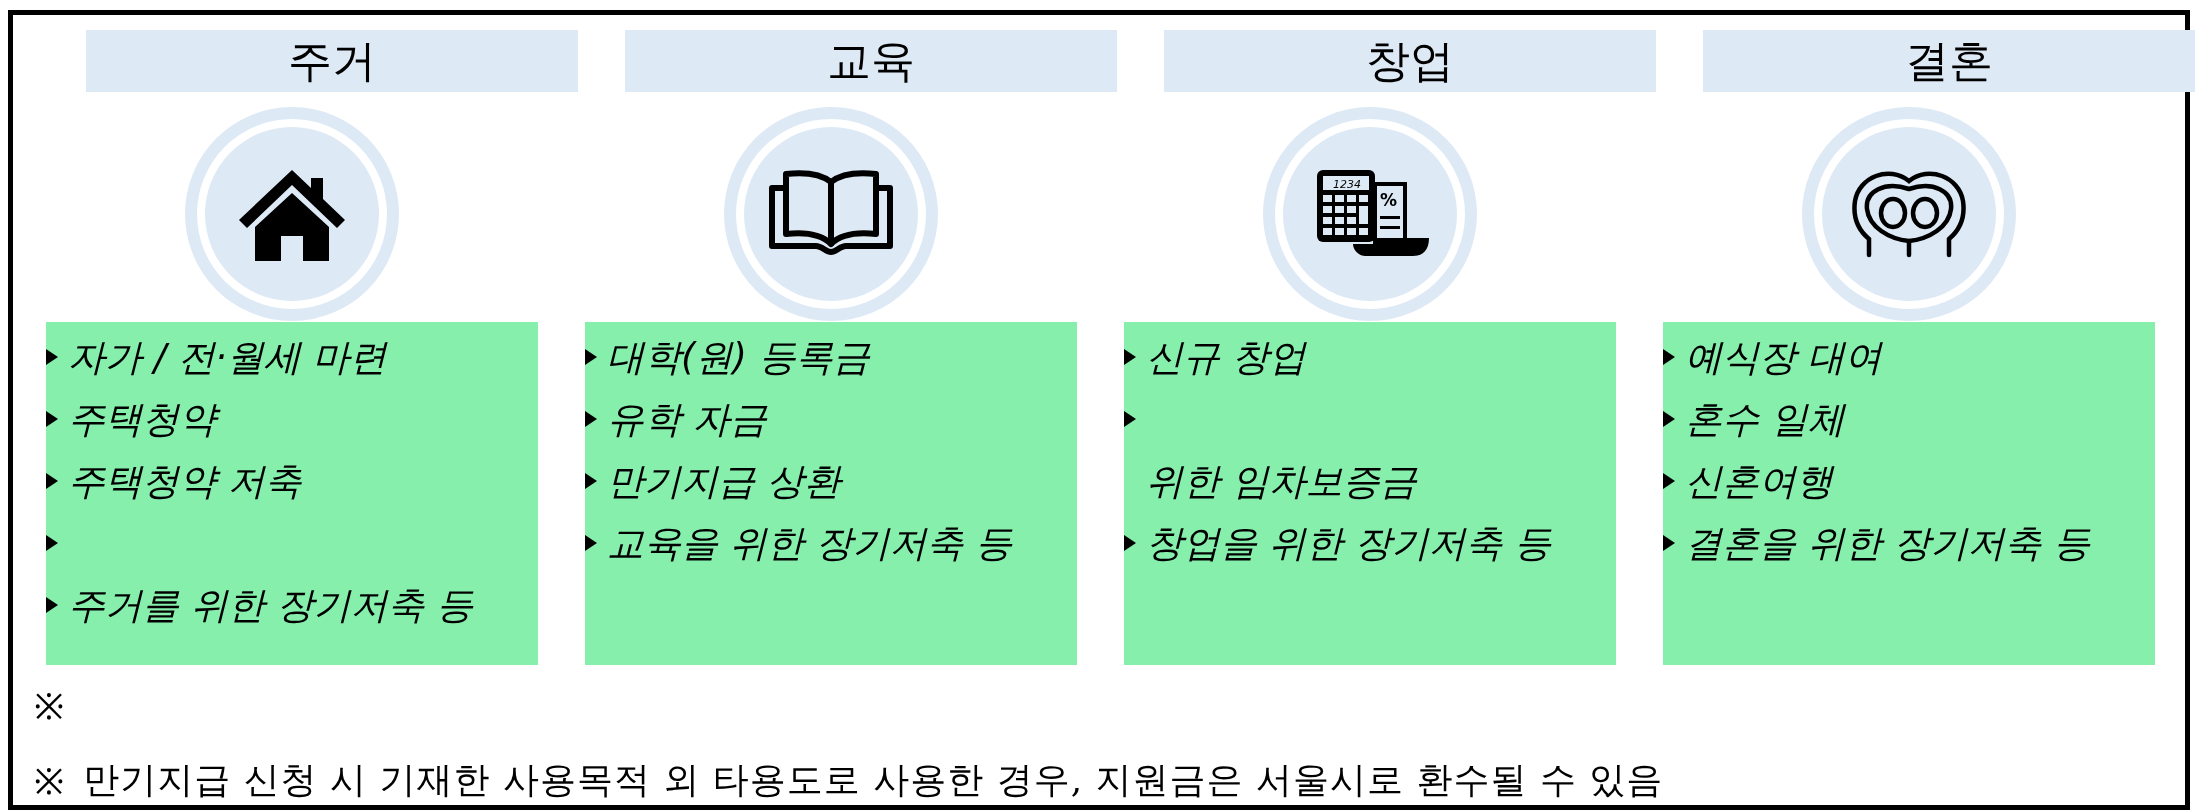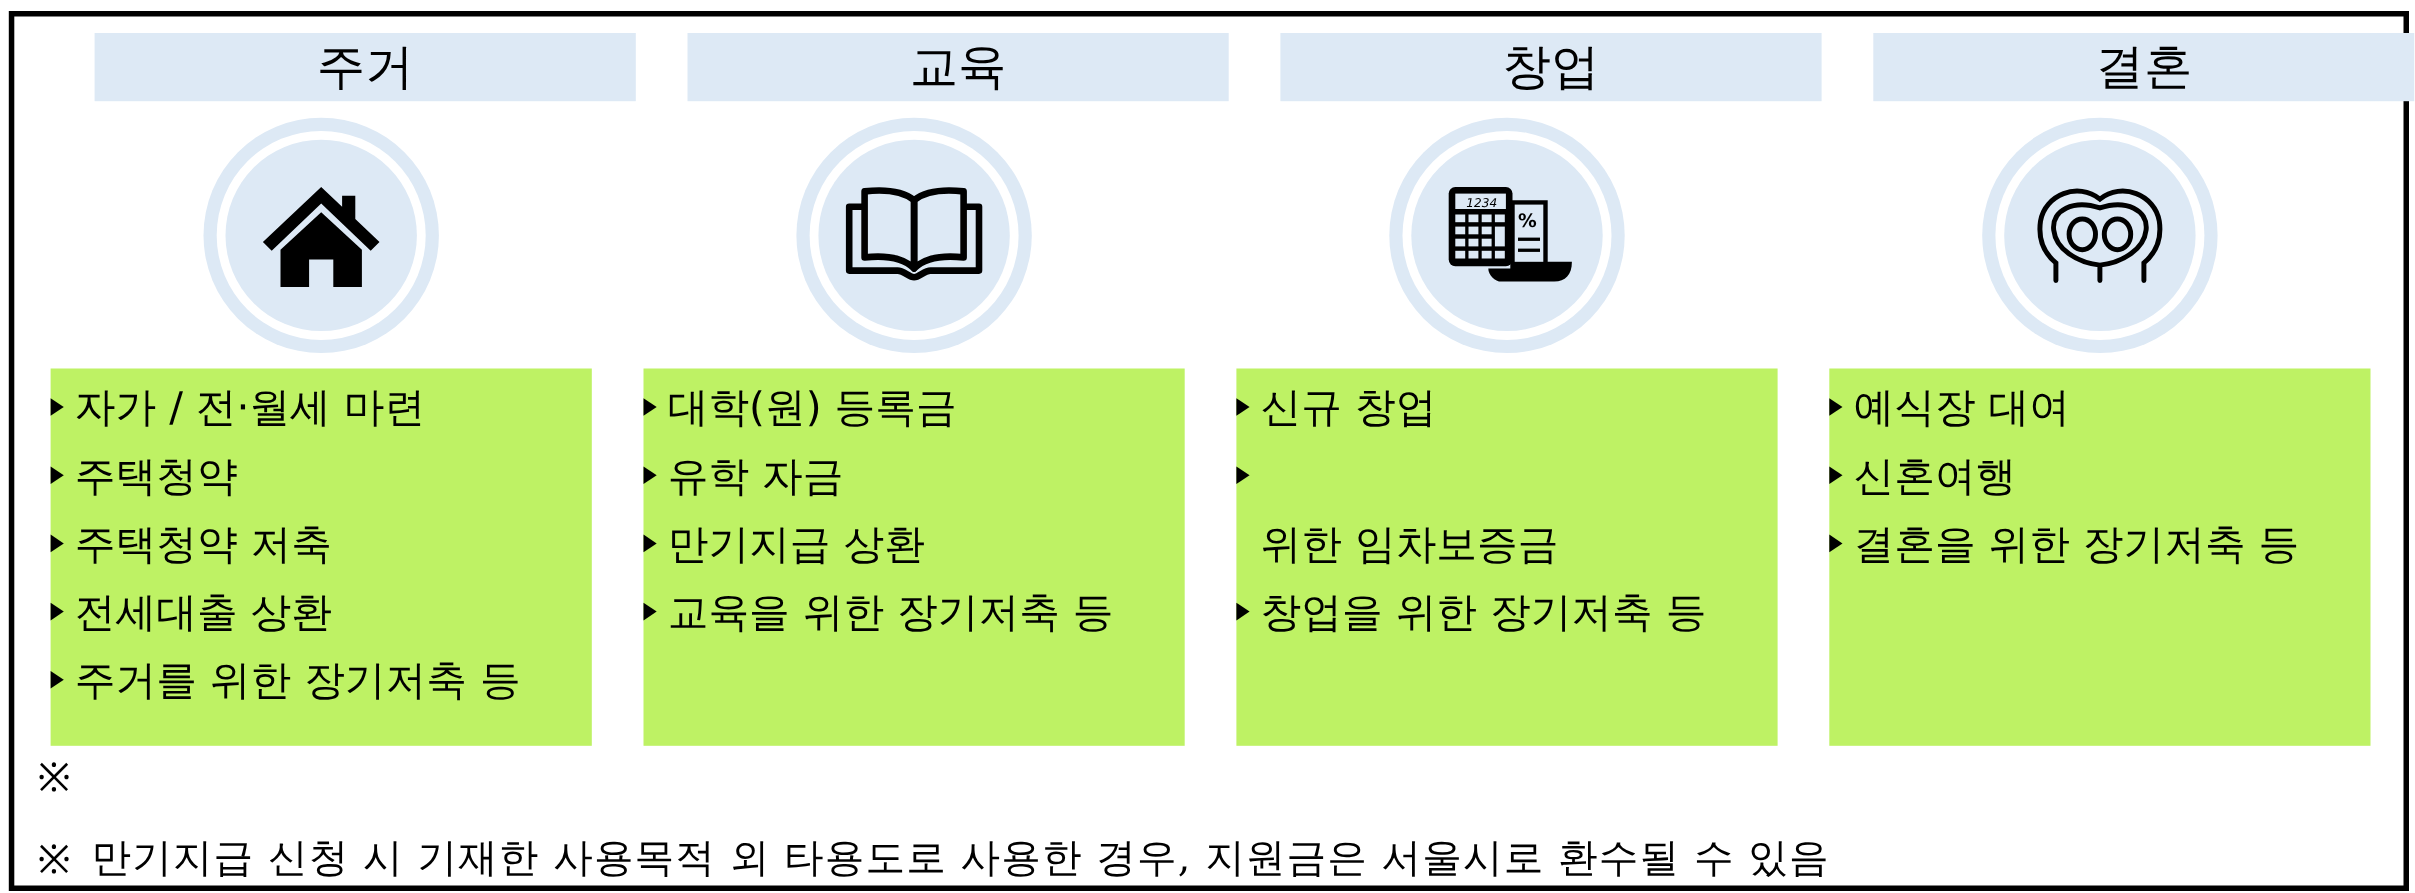--- a/index.html
+++ b/index.html
@@ -11,22 +11,22 @@
     .col-header { position: absolute; left: 0; top: 30px; width: 492px; height: 62px;
                   background: #dde9f5; display: flex; align-items: center; justify-content: center;
                   font-size: 44px; line-height: 1; margin-left: 40px; }
     .icon-wrap { position: absolute; left: 139px; top: 107px; width: 214px; height: 214px;
                  border-radius: 50%; background: #dde9f5; }
     .icon-ring { position: absolute; left: 12px; top: 12px; width: 190px; height: 190px;
                  border-radius: 50%; background: #ffffff; }
     .icon-disk { position: absolute; left: 20px; top: 20px; width: 174px; height: 174px;
                  border-radius: 50%; background: #dde9f5; display: flex; align-items: center; justify-content: center; }
     .icon-disk svg { display: block; }
-    .bullets { position: absolute; left: 0; top: 335px; width: 492px; height: 343px;
-               background: #bef264; box-sizing: border-box; padding-top: 4px; }
+    .bullets { position: absolute; left: 0; top: 322px; width: 492px; height: 343px;
+               background: #86efac; box-sizing: border-box; padding-top: 4px; font-style: italic; }
     .bullet-item { position: relative; height: 62px; display: flex; align-items: center;
                    font-size: 37px; line-height: 1; white-space: nowrap; }
     .bullet-item .tri { display: inline-block; width: 0; height: 0;
                         border-top: 8px solid transparent; border-bottom: 8px solid transparent;
                         border-left: 12px solid #000; margin-right: 10px; }
     .bullet-item.cont .tri { border-left-color: transparent; }
     .notes { position: absolute; left: 34px; top: 668px; width: 2120px; }
     .note { height: 75px; display: flex; align-items: center;
             font-family: "DejaVu Serif", "Liberation Serif", serif; font-size: 36px;
             letter-spacing: 1px; white-space: nowrap; }
@@ -56,21 +56,20 @@
     <div class="bullet-item">
         <span class="tri"></span>
         <span>주택청약</span>
       </div>
     <div class="bullet-item">
         <span class="tri"></span>
         <span>주택청약 저축</span>
       </div>
     <div class="bullet-item">
         <span class="tri"></span>
-        <span>전세대출 상환</span>
       </div>
     <div class="bullet-item">
         <span class="tri"></span>
         <span>주거를 위한 장기저축 등</span>
       </div>
   </div>
 </div>
 
 <div class="col" style="left:585px;">
   <div class="col-header">교육</div>
@@ -176,20 +175,24 @@
       </svg>
     </div>
   </div>
   <div class="bullets">
     <div class="bullet-item">
         <span class="tri"></span>
         <span>예식장 대여</span>
       </div>
     <div class="bullet-item">
         <span class="tri"></span>
+        <span>혼수 일체</span>
+      </div>
+    <div class="bullet-item">
+        <span class="tri"></span>
         <span>신혼여행</span>
       </div>
     <div class="bullet-item">
         <span class="tri"></span>
         <span>결혼을 위한 장기저축 등</span>
       </div>
   </div>
 </div>
 
 <div class="notes">

